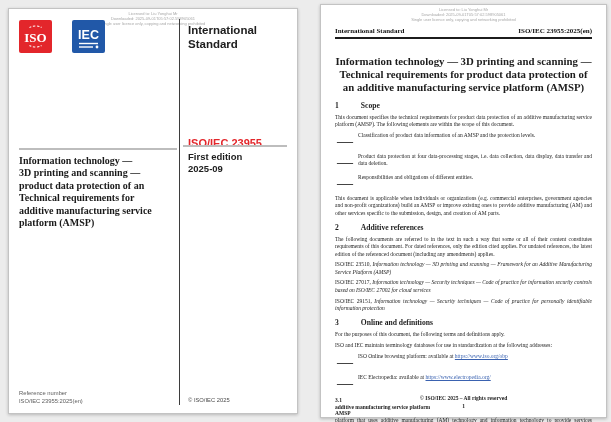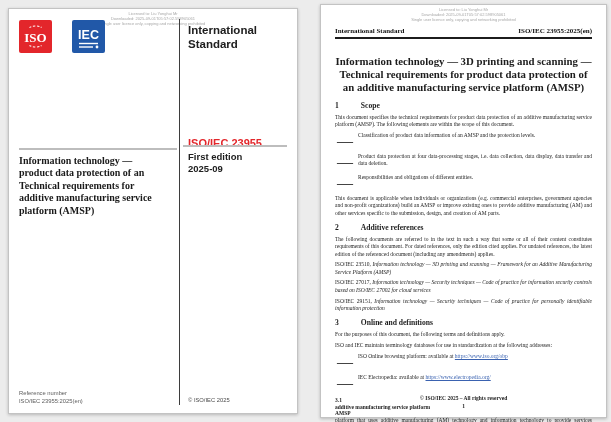--- a/index.html
+++ b/index.html
@@ -91,20 +91,21 @@
     <div class="vline"></div>
 
     <div class="doc-type">International Standard</div>
     <div class="doc-number">ISO/IEC 23955</div>
 
     <div class="hr-right"></div>
     <div class="hr-left"></div>
 
     <div class="cover-title">
       <div>Information technology —</div>
+      <div>3D printing and scanning —</div>
       <div>product data protection of an</div>
       <div>Technical requirements for</div>
       <div>additive manufacturing service</div>
       <div>platform (AMSP)</div>
     </div>
 
     <div class="edition">
       <div>First edition</div>
       <div>2025-09</div>
     </div>

